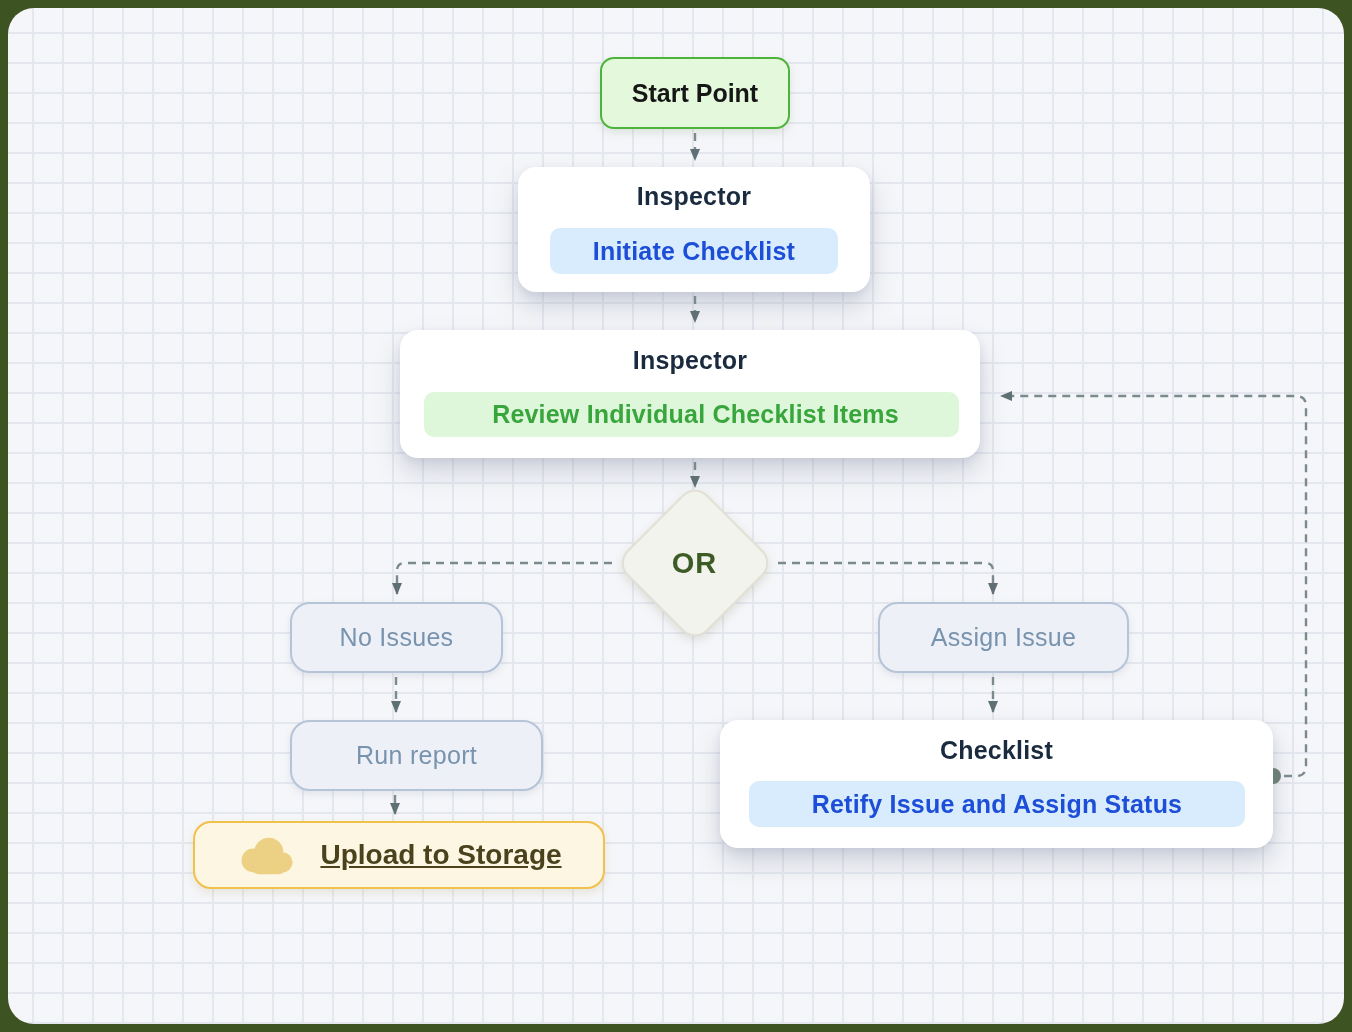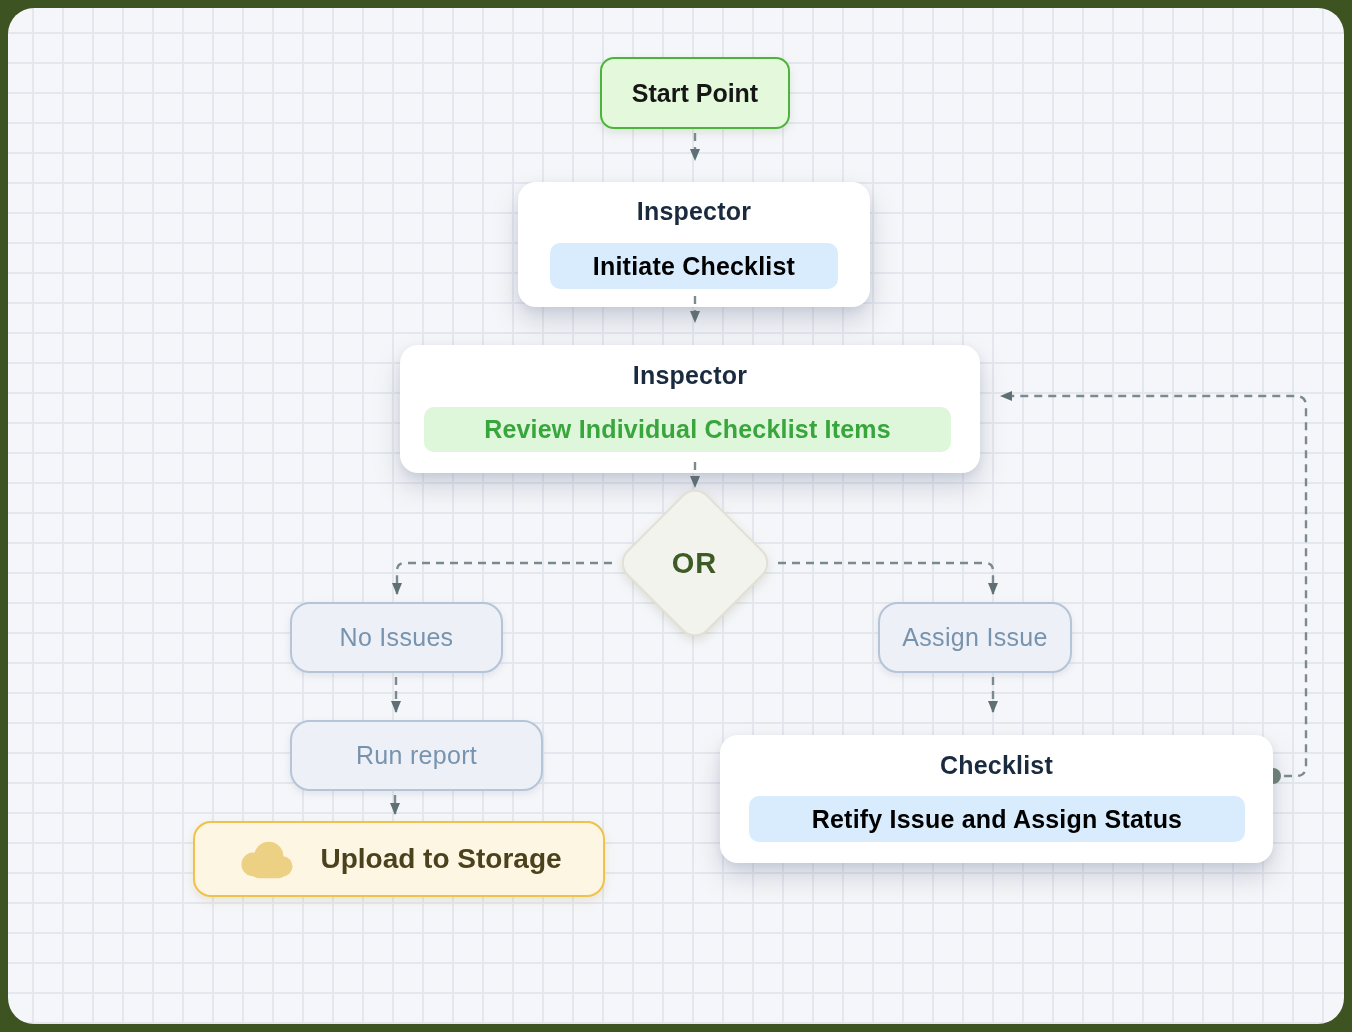--- a/index.html
+++ b/index.html
@@ -40,34 +40,34 @@
     display: flex; align-items: center; justify-content: center;
     font-size: 25px; font-weight: 600; color: #161616;
     box-shadow: 0 4px 10px rgba(110,140,100,0.18);
   }
 
   
   .card {
     background: #ffffff;
     border-radius: 18px;
     box-shadow: 0 14px 26px rgba(120,130,155,0.30), 0 3px 8px rgba(120,130,155,0.14);
-    display: flex; flex-direction: column; align-items: center; margin-top: 15px;
+    display: flex; flex-direction: column; align-items: center;
   }
   .card-title {
     font-size: 25px; font-weight: 600; color: #1a2b3f;
     letter-spacing: 0.2px;
   }
   .badge {
     position: absolute;
     border-radius: 10px;
     display: flex; align-items: center; justify-content: center;
     font-size: 25px; font-weight: 700; letter-spacing: 0.2px;
   }
-  .badge-blue  { background: #d9ecfd; color: #000000; }
-  .badge-green { background: #def6d9; color: #38a63d; }
+  .badge-blue  { background: #d9ecfd; color: #1d4ed8; }
+  .badge-green { background: #def6d9; color: #38a63d; padding-left: 8px; }
 
   
   .pill {
     background: #edf1f7;
     border: 2px solid #b6c4d8;
     border-radius: 20px;
     display: flex; align-items: center; justify-content: center;
     font-size: 25px; font-weight: 500; color: #7893ae;
     letter-spacing: 0.3px;
     box-shadow: 0 3px 7px rgba(130,145,170,0.18);
@@ -138,30 +138,30 @@
     </div>
 
     <div class="node pill" style="left:282px; top:594px; width:213px; height:71px;text-align:center;">
       <span>No Issues</span>
     </div>
 
     <div class="node pill" style="left:282px; top:712px; width:253px; height:71px;">
       <span>Run report</span>
     </div>
 
-    <div class="node pill" style="left:870px; top:594px; width:194px; height:71px;">
+    <div class="node pill" style="left:870px; top:594px; width:251px; height:71px;">
       <span>Assign Issue</span>
     </div>
 
     <div class="node card" style="left:712px; top:712px; width:553px; height:128px;">
       <div class="card-title" style="margin-top:16px;">Checklist</div>
       <div class="badge badge-blue" style="left:29px; top:61px; width:496px; height:46px;">Retify Issue and Assign Status</div>
     </div>
 
-    <div class="node upload-node" style="left:185px; top:813px; width:412px; height:76px;">
+    <div class="node upload-node" style="left:185px; top:813px; width:412px; height:68px;text-decoration:underline;">
       <svg class="cloud" viewBox="0 0 68 46">
         <g fill="#ecd184">
           <circle cx="19" cy="29" r="13"></circle>
           <circle cx="36" cy="20" r="16"></circle>
           <circle cx="51" cy="31" r="11"></circle>
           <rect x="16" y="26" width="40" height="18" rx="9"></rect>
         </g>
       </svg>
       <span>Upload to Storage</span>
     </div>

